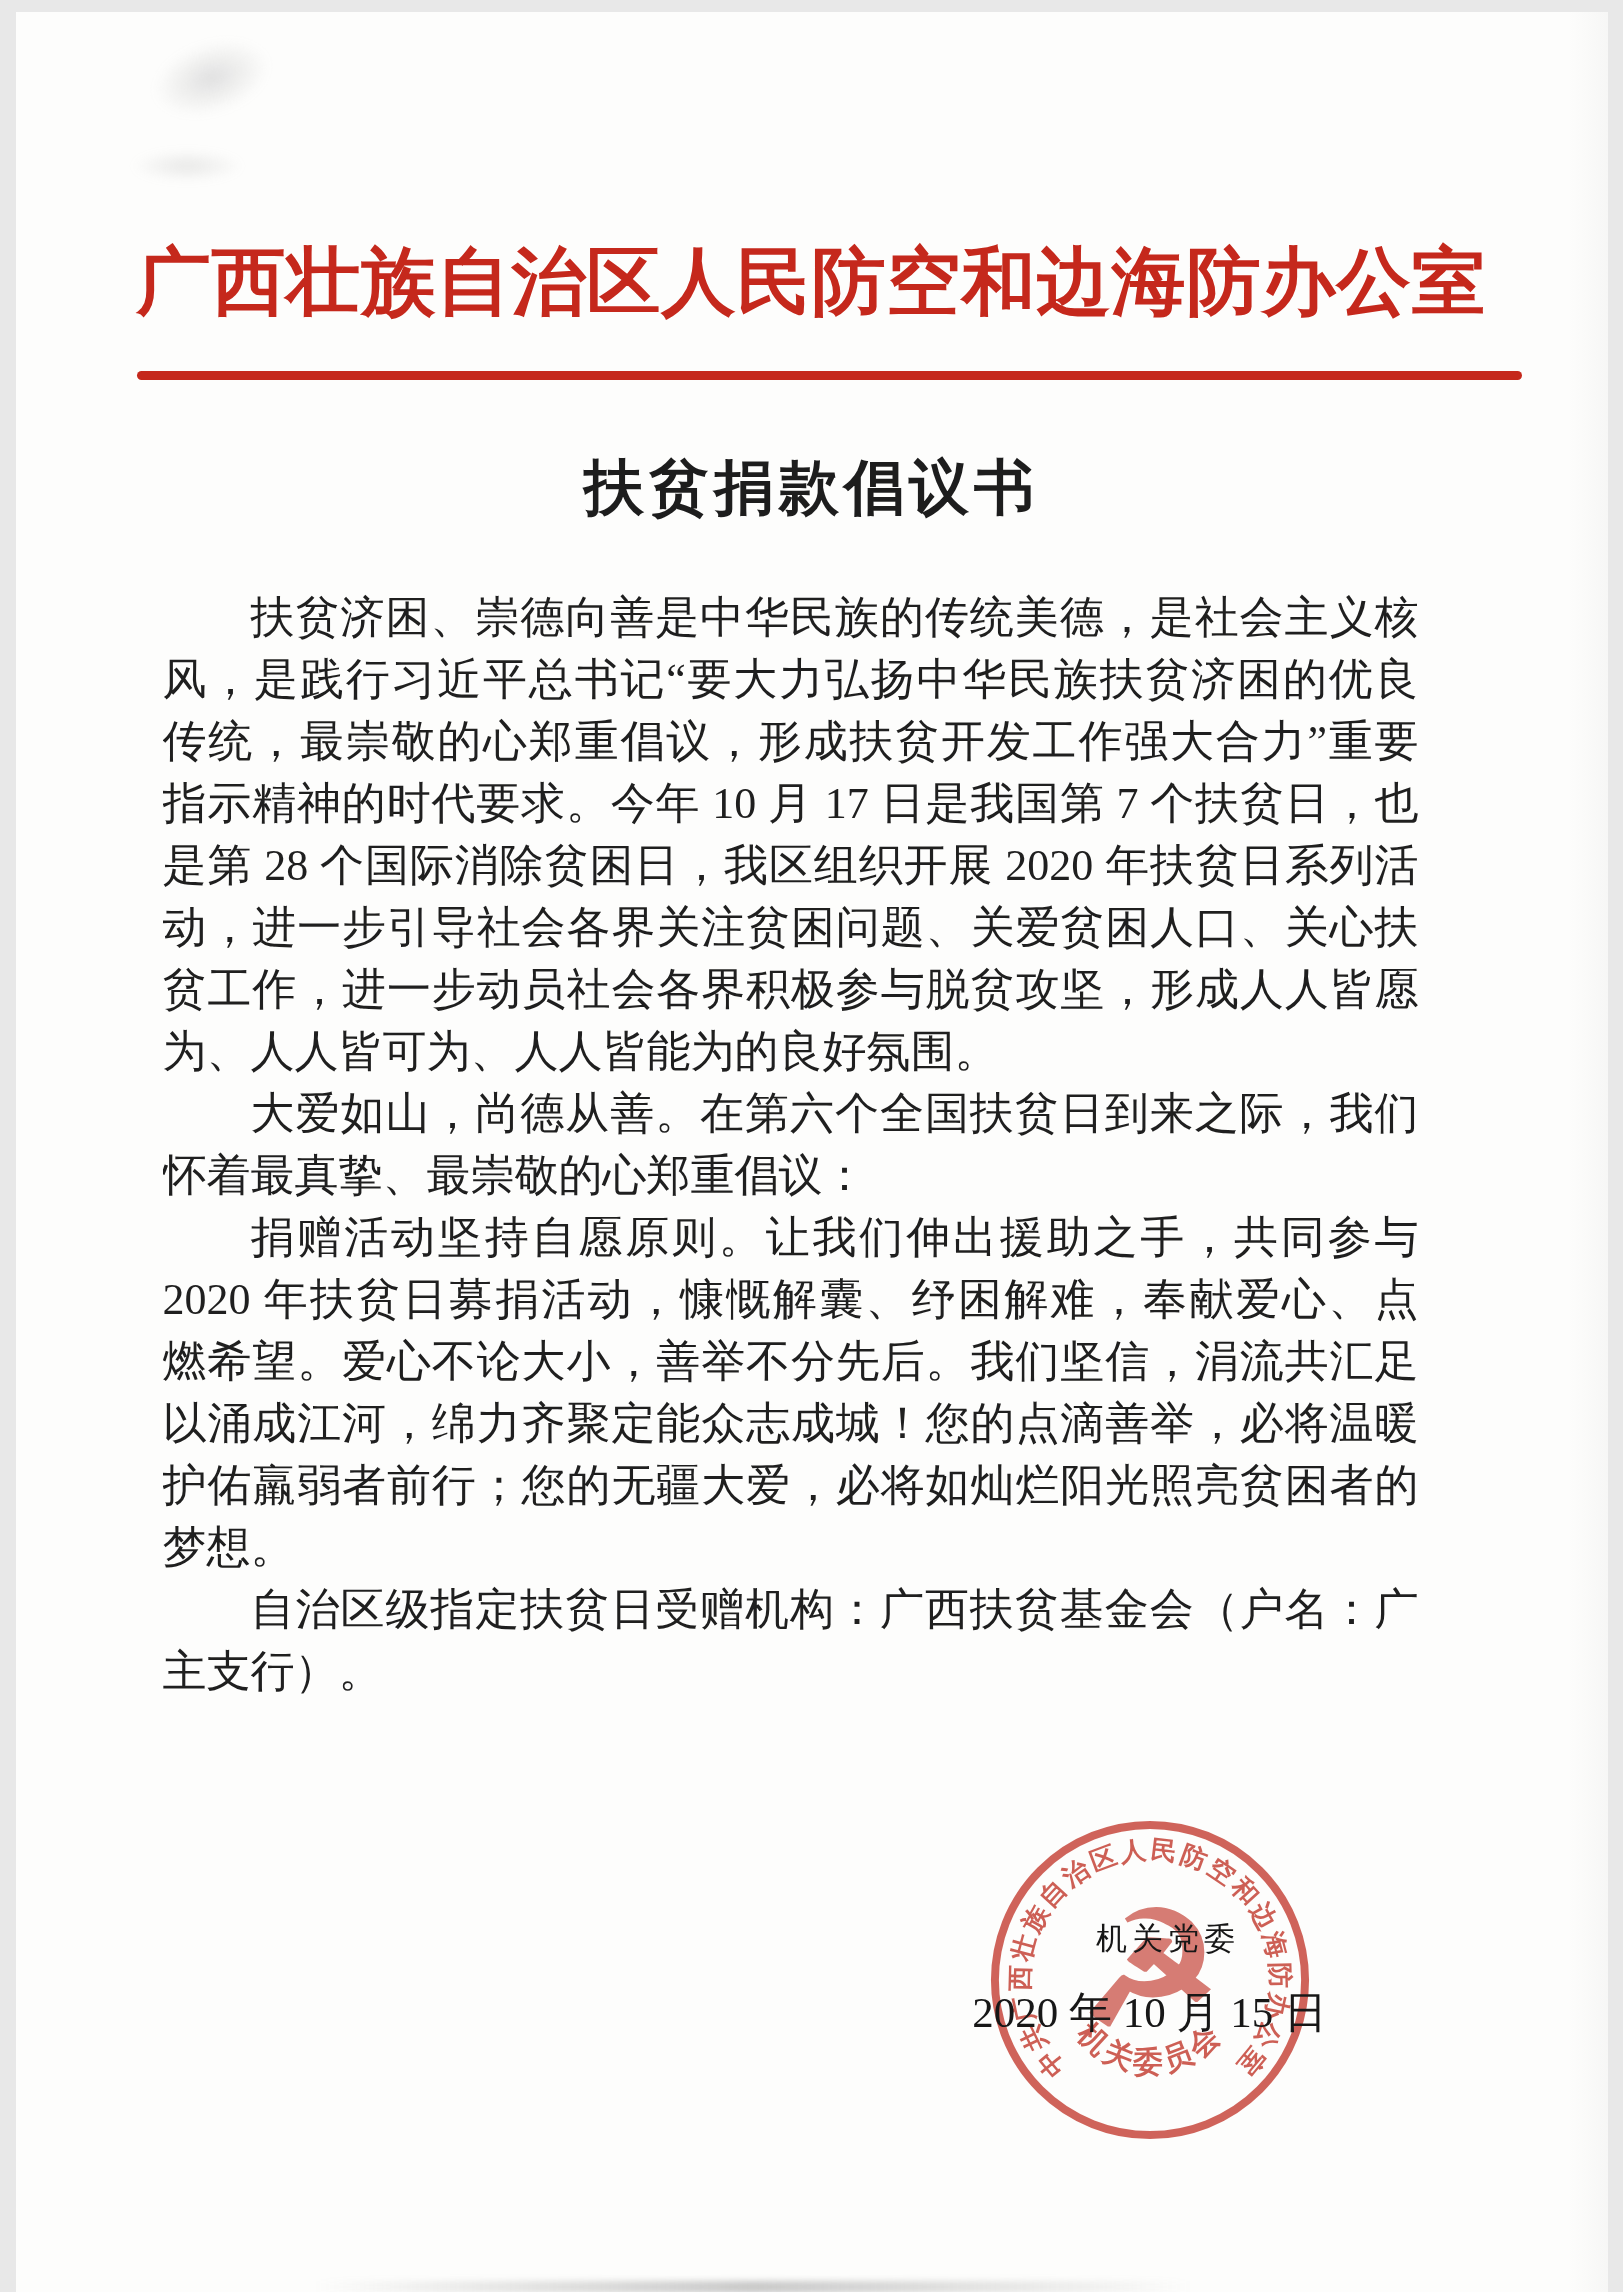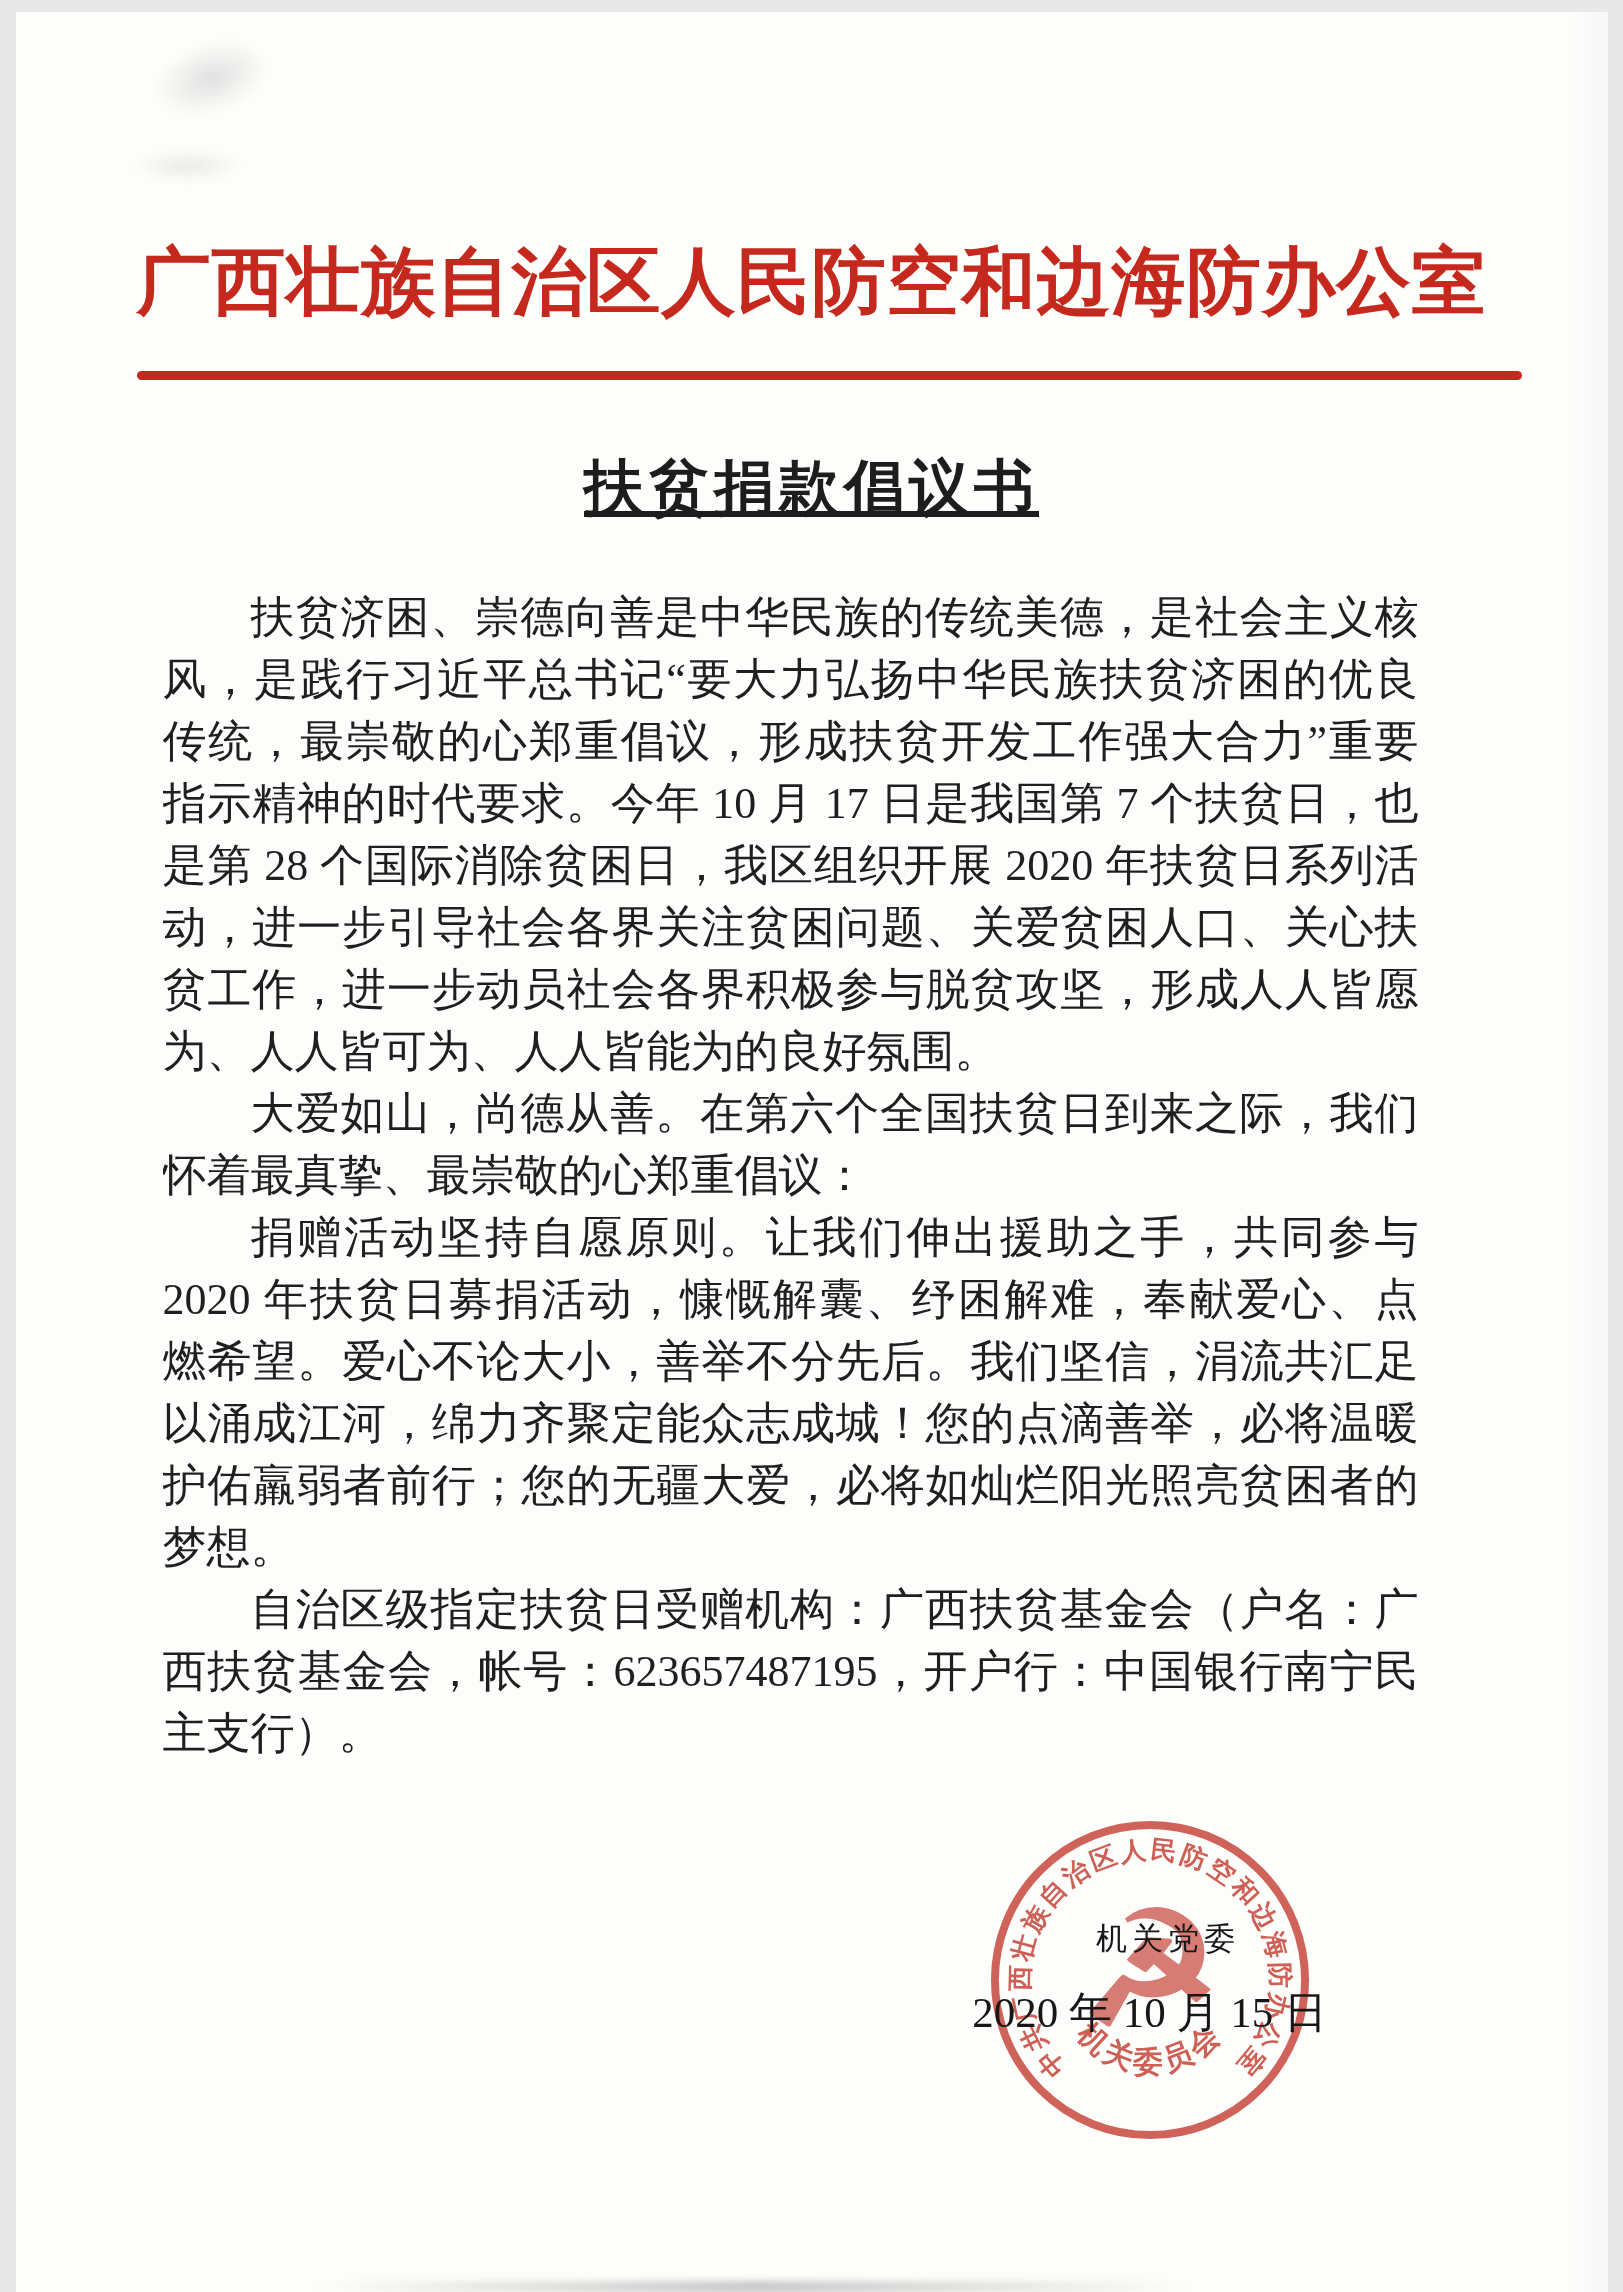--- a/index.html
+++ b/index.html
@@ -32,21 +32,21 @@
     text-align:center;font-size:74px;font-weight:bold;
     color:var(--red);letter-spacing:1px;white-space:nowrap;
   }
   .rule{
     position:absolute;top:359px;left:121px;width:1385px;height:9px;
     background:var(--red);border-radius:5px;
   }
   .doc-title{
     position:absolute;top:436px;left:0;width:100%;
     text-align:center;font-size:60px;font-weight:bold;
-    color:#1d1d1d;letter-spacing:5px;text-decoration:underline;
+    color:#1d1d1d;letter-spacing:5px;
   }
   .body-text{
     position:absolute;left:147px;top:575px;width:1256px;
     font-size:44px;color:#1f1f1f;
   }
   .line{
     height:62px;line-height:62px;
     text-align:justify;text-align-last:justify;
     overflow:hidden;white-space:nowrap;
   }
@@ -95,21 +95,20 @@
     <div class="line end">为、人人皆可为、人人皆能为的良好氛围。</div>
     <div class="line indent">大爱如山，尚德从善。在第六个全国扶贫日到来之际，我们</div>
     <div class="line end">怀着最真挚、最崇敬的心郑重倡议：</div>
     <div class="line indent">捐赠活动坚持自愿原则。让我们伸出援助之手，共同参与</div>
     <div class="line">2020 年扶贫日募捐活动，慷慨解囊、纾困解难，奉献爱心、点</div>
     <div class="line">燃希望。爱心不论大小，善举不分先后。我们坚信，涓流共汇足</div>
     <div class="line">以涌成江河，绵力齐聚定能众志成城！您的点滴善举，必将温暖</div>
     <div class="line">护佑羸弱者前行；您的无疆大爱，必将如灿烂阳光照亮贫困者的</div>
     <div class="line end">梦想。</div>
     <div class="line indent">自治区级指定扶贫日受赠机构：广西扶贫基金会（户名：广</div>
-    <div class="line">西扶贫基金会，帐号：623657487195，开户行：中国银行南宁民</div>
     <div class="line end">主支行）。</div>
   </div>
 
   <div class="sign-name">机关党委</div>
   <div class="sign-date">2020 年 10 月 15 日</div>
 
   <svg class="stamp" viewBox="0 0 336 336" xmlns="http://www.w3.org/2000/svg">
     <defs>
       <path id="arcTop" d="M 98 267.9 A 122 122 0 1 1 238 267.9" fill="none"></path>
       <path id="arcBottom" d="M 92.6 220.8 A 92 92 0 0 0 243.4 220.8" fill="none"></path>

